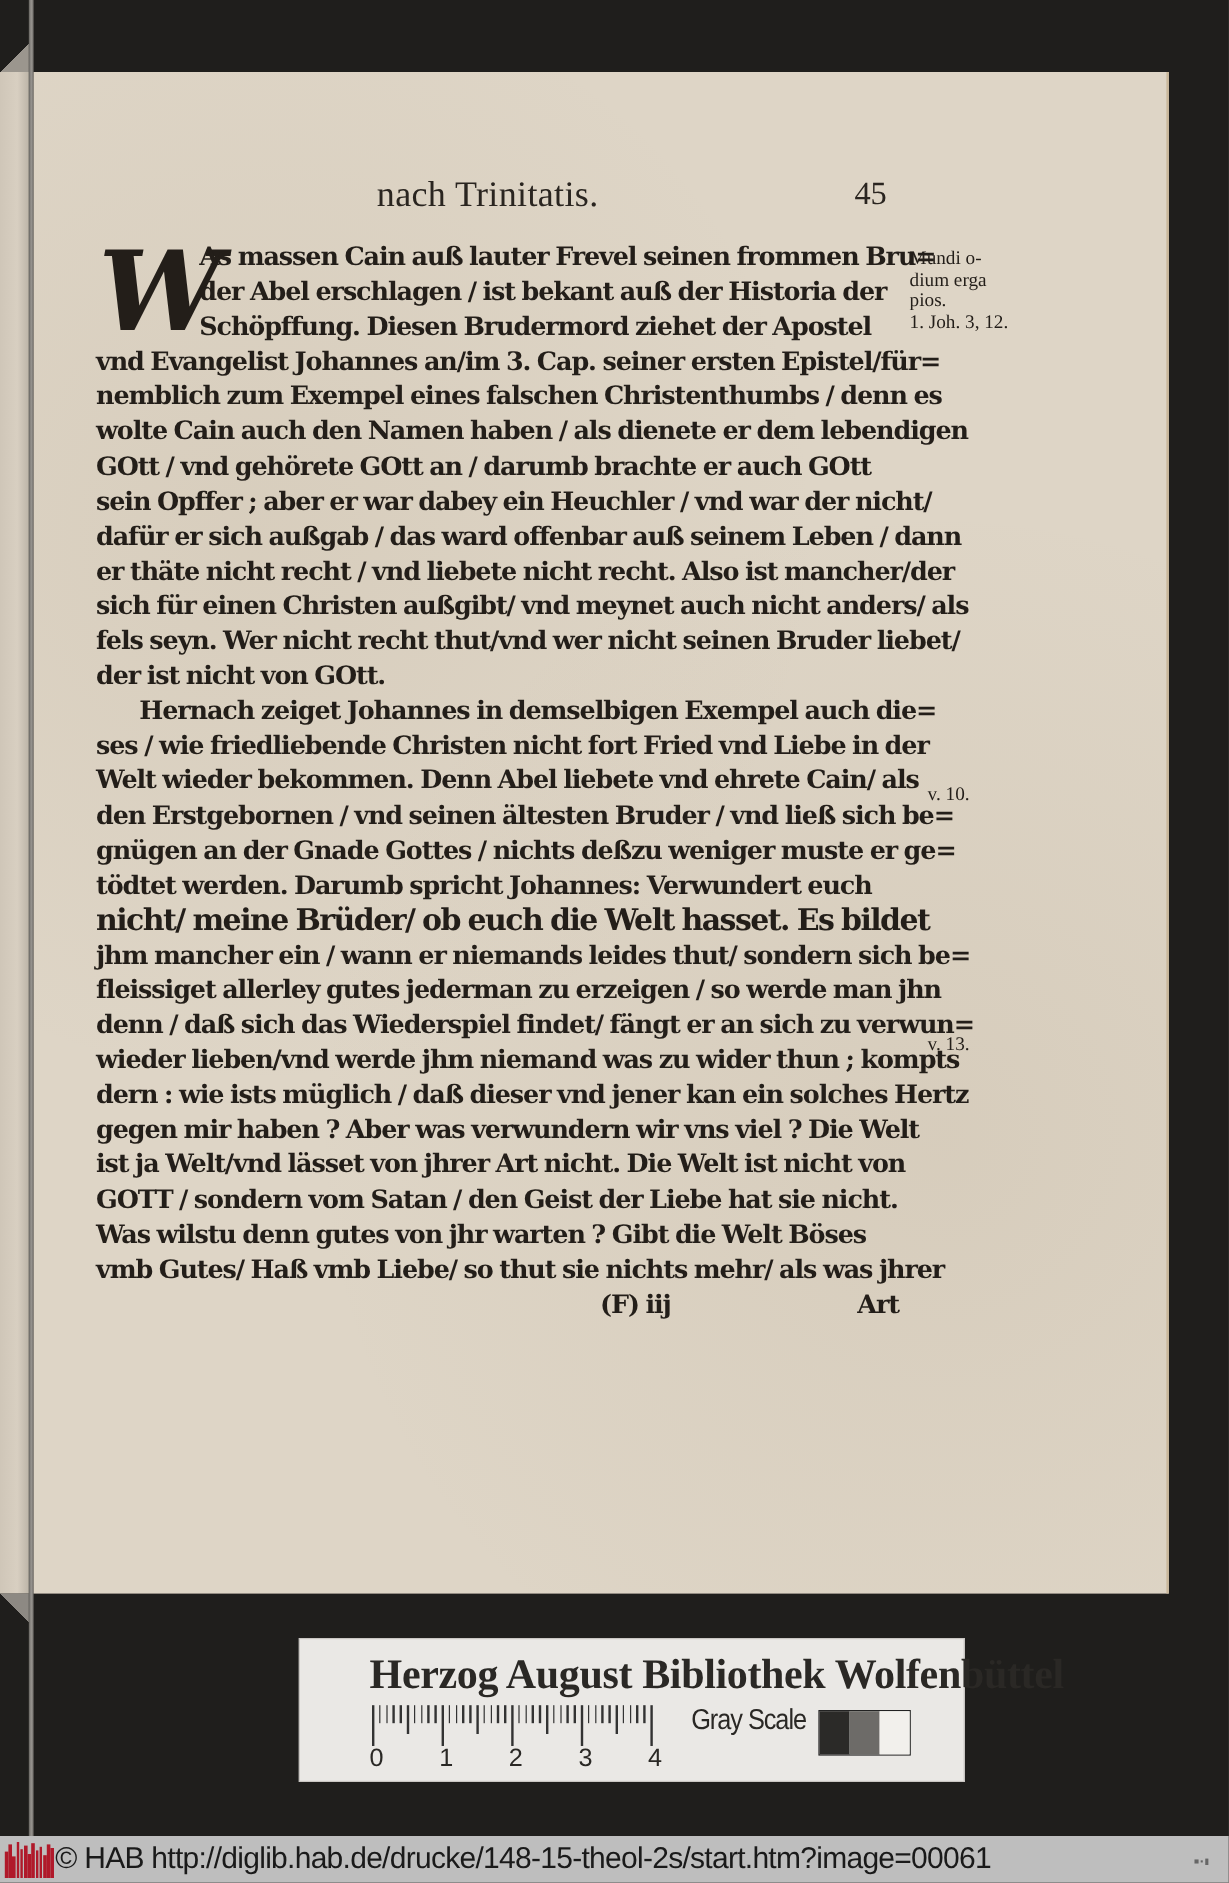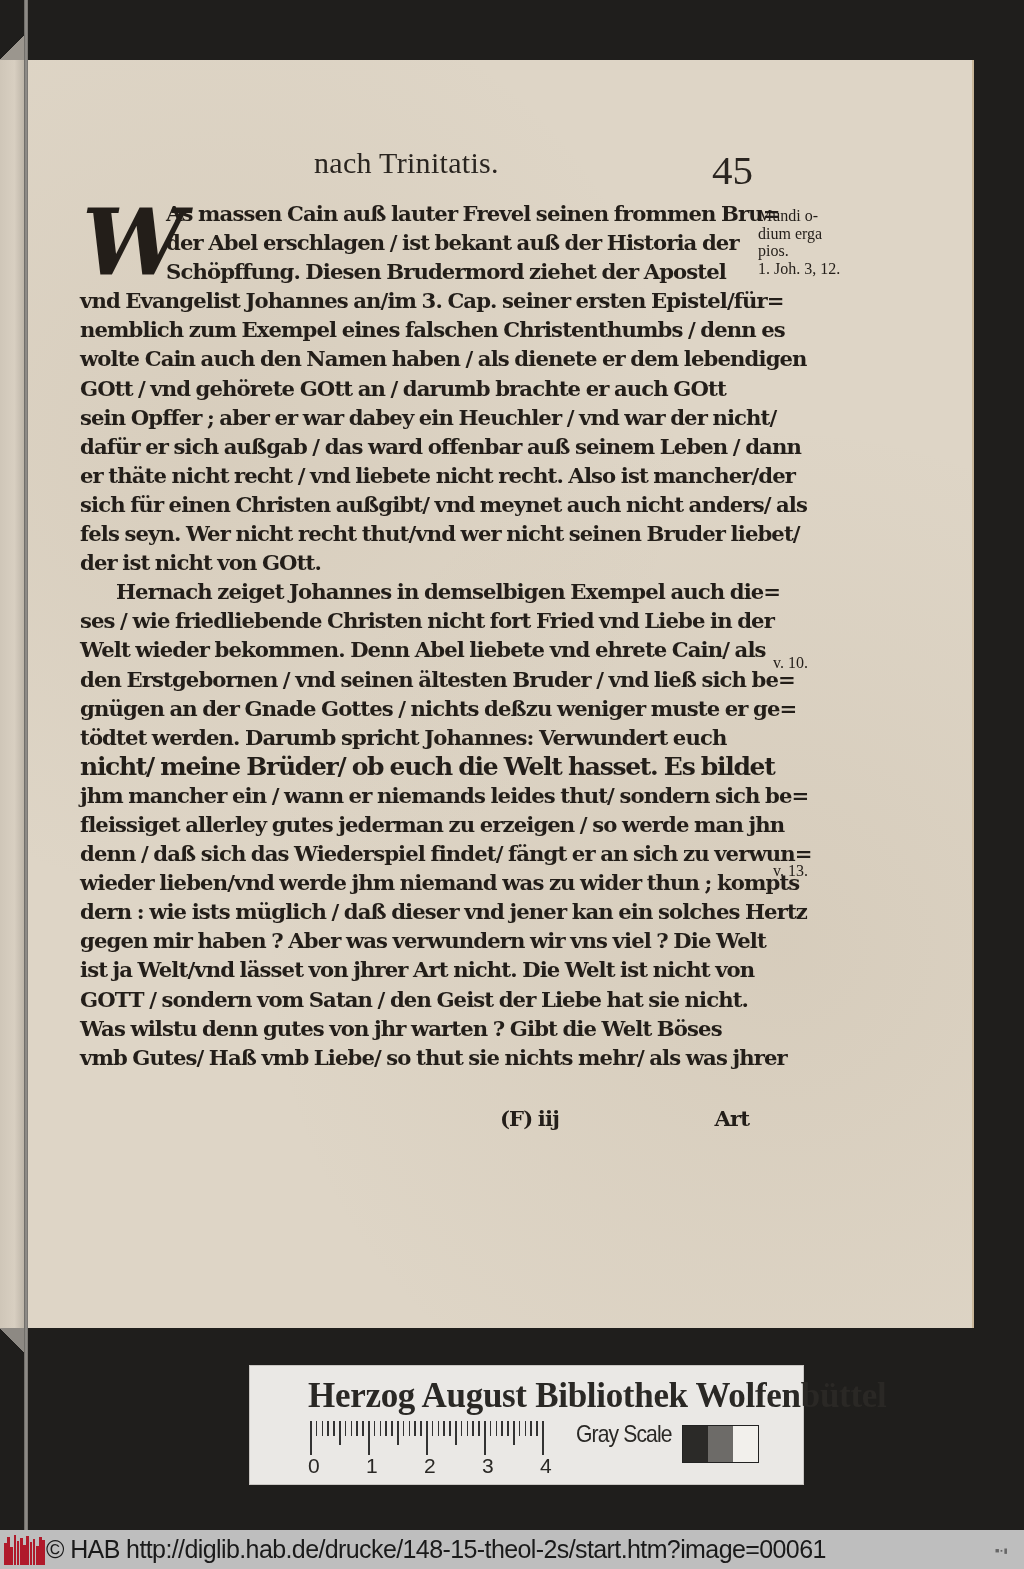--- a/index.html
+++ b/index.html
@@ -40,33 +40,33 @@
   .running-head {
     position: absolute; left: 0; top: 86px; width: 946px; height: 40px;
   }
   .rh-title {
     position: absolute; left: 286px; top: 0;
     font-family: "Liberation Serif", serif; font-size: 30px; color: #2a2520;
     letter-spacing: .3px;
   }
   .rh-pagenum {
     position: absolute; left: 684px; top: 0;
-    font-family: "Liberation Serif", serif; font-size: 41px; color: #2a2520;
+    font-family: "Liberation Serif", serif; font-size: 27px; color: #2a2520;
   }
   .body-text {
     position: absolute; left: 52px; top: 139px; width: 672px;
     font-family: "DejaVu Serif", serif; font-weight: bold;
     font-size: 21.2px; line-height: 29.1px; color: #231e19;
     letter-spacing: -.9px; word-spacing: -1px;
   }
   .line { white-space: nowrap; height: 29.1px; overflow: visible; text-align: justify; }
   .line.first { padding-left: 86px; }
   .line.indent { padding-left: 36px; }
   .line.emph { font-size: 25px; letter-spacing: -1.3px; }
-  .line.catch { text-align: left; margin-top: 32px; }
+  .line.catch { text-align: left; }
   .drop-cap {
     position: absolute; left: 54px; top: 138px; width: 84px; height: 90px;
     font-family: "DejaVu Serif", serif; font-weight: bold; font-style: italic;
     font-size: 92px; line-height: 90px; color: #231e19; text-align: center;
   }
   .catch .sig { margin-left: 420px; }
   .catch .catchword { margin-left: 150px; }
   .margin-note {
     position: absolute; left: 730px; width: 100px;
     font-family: "Liberation Serif", serif; font-size: 16px; line-height: 17.5px;

